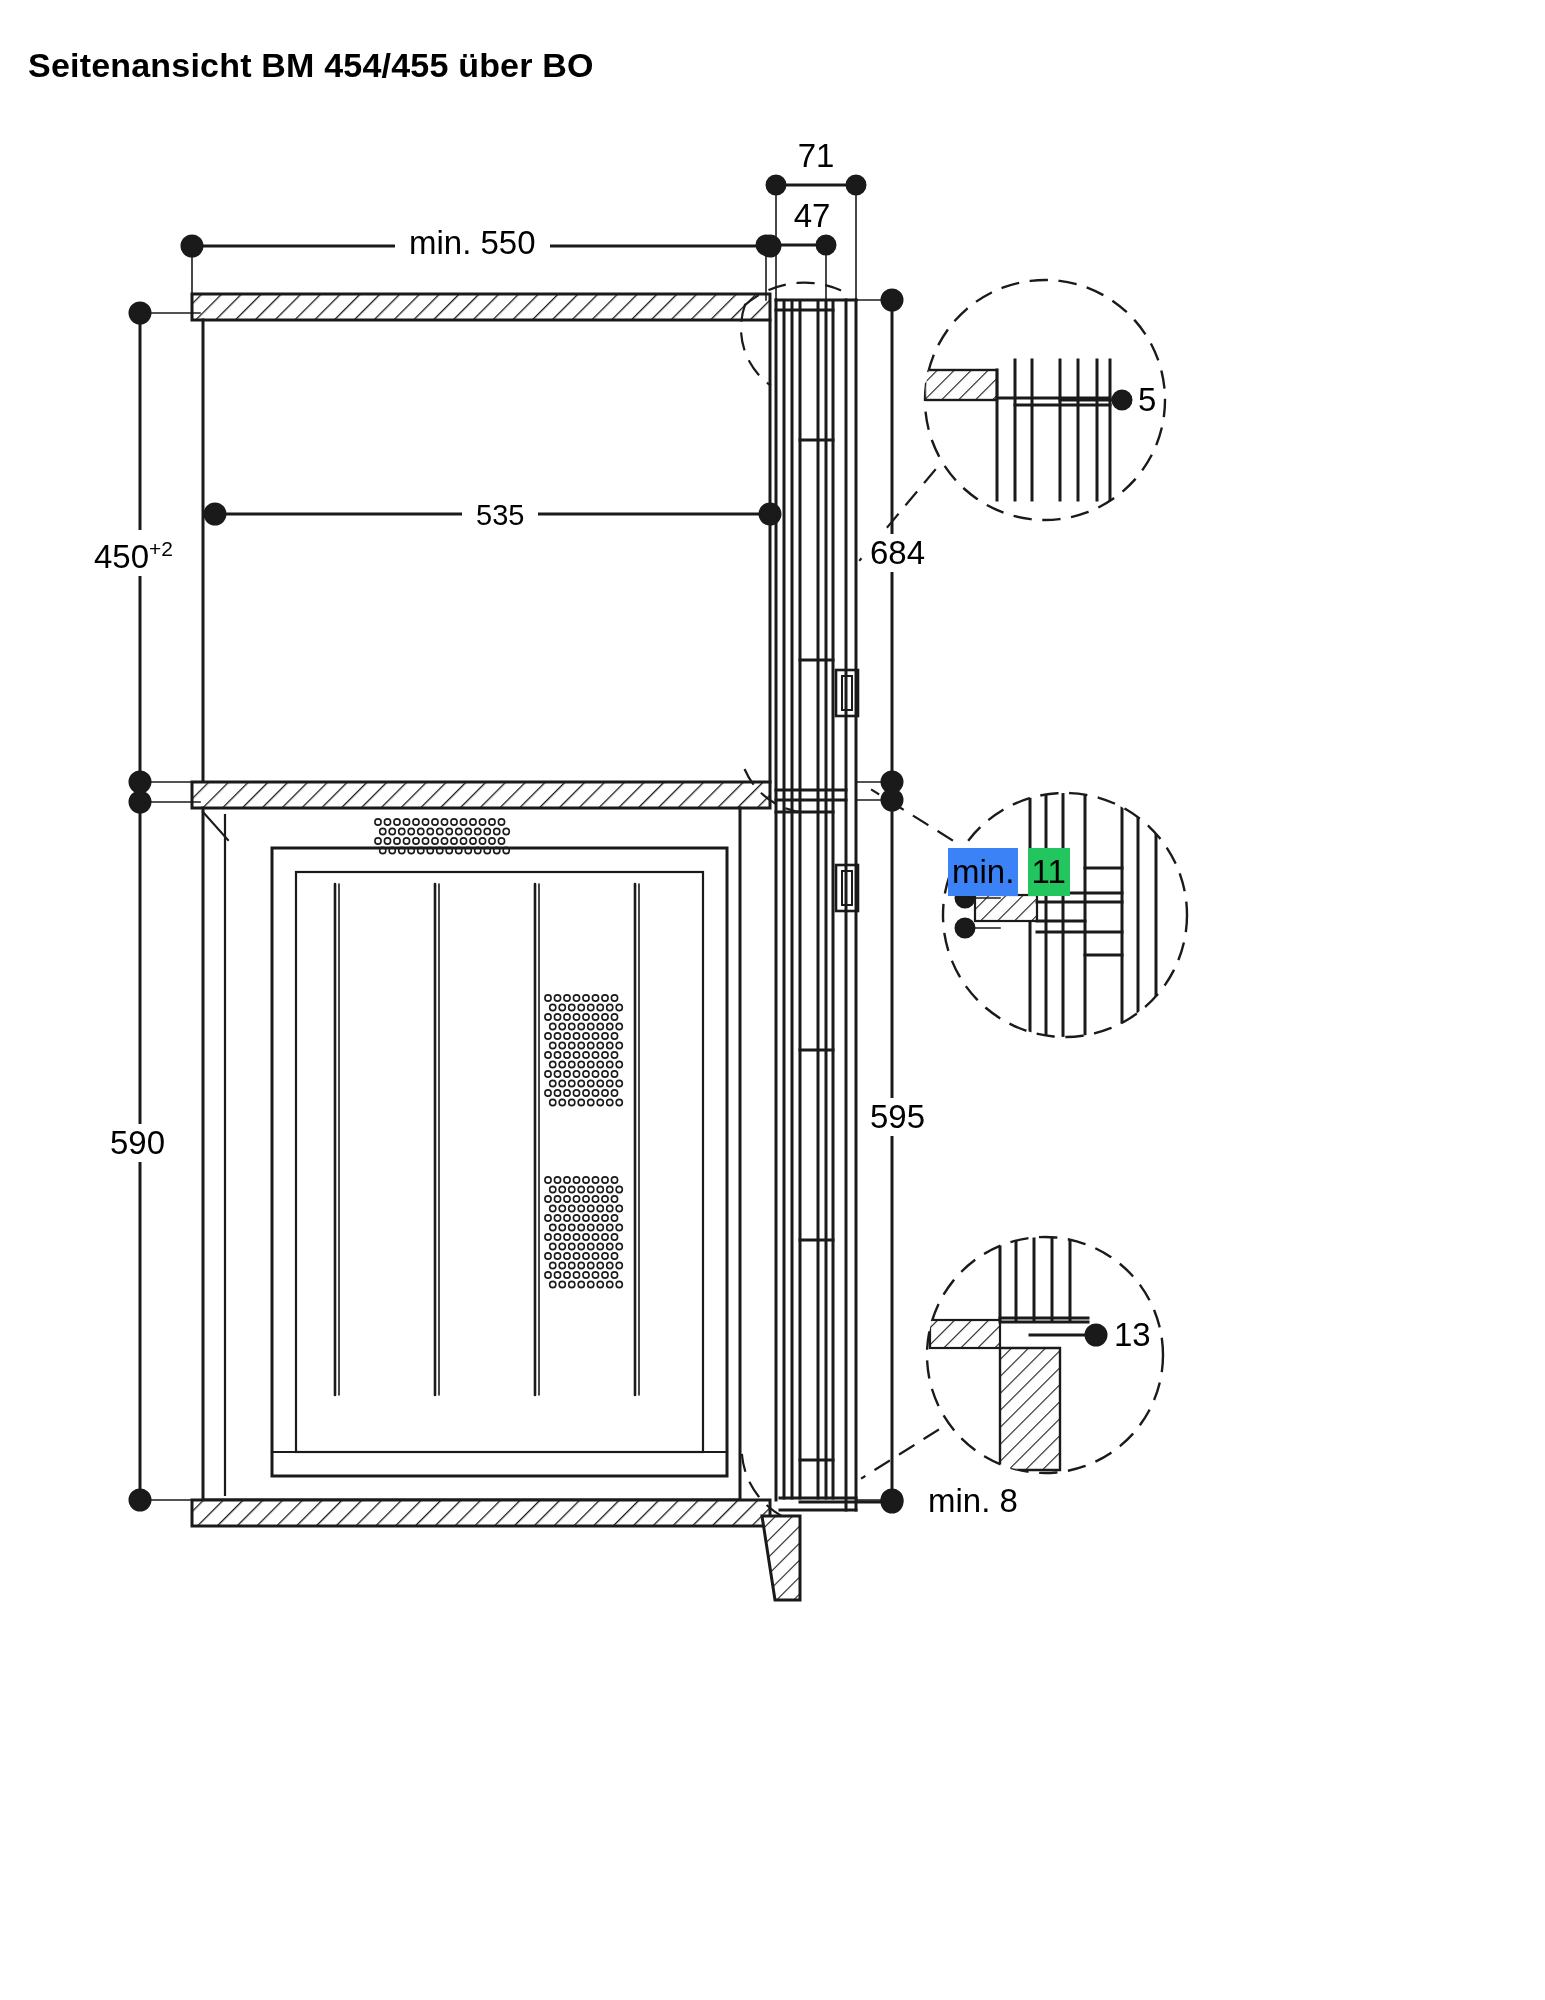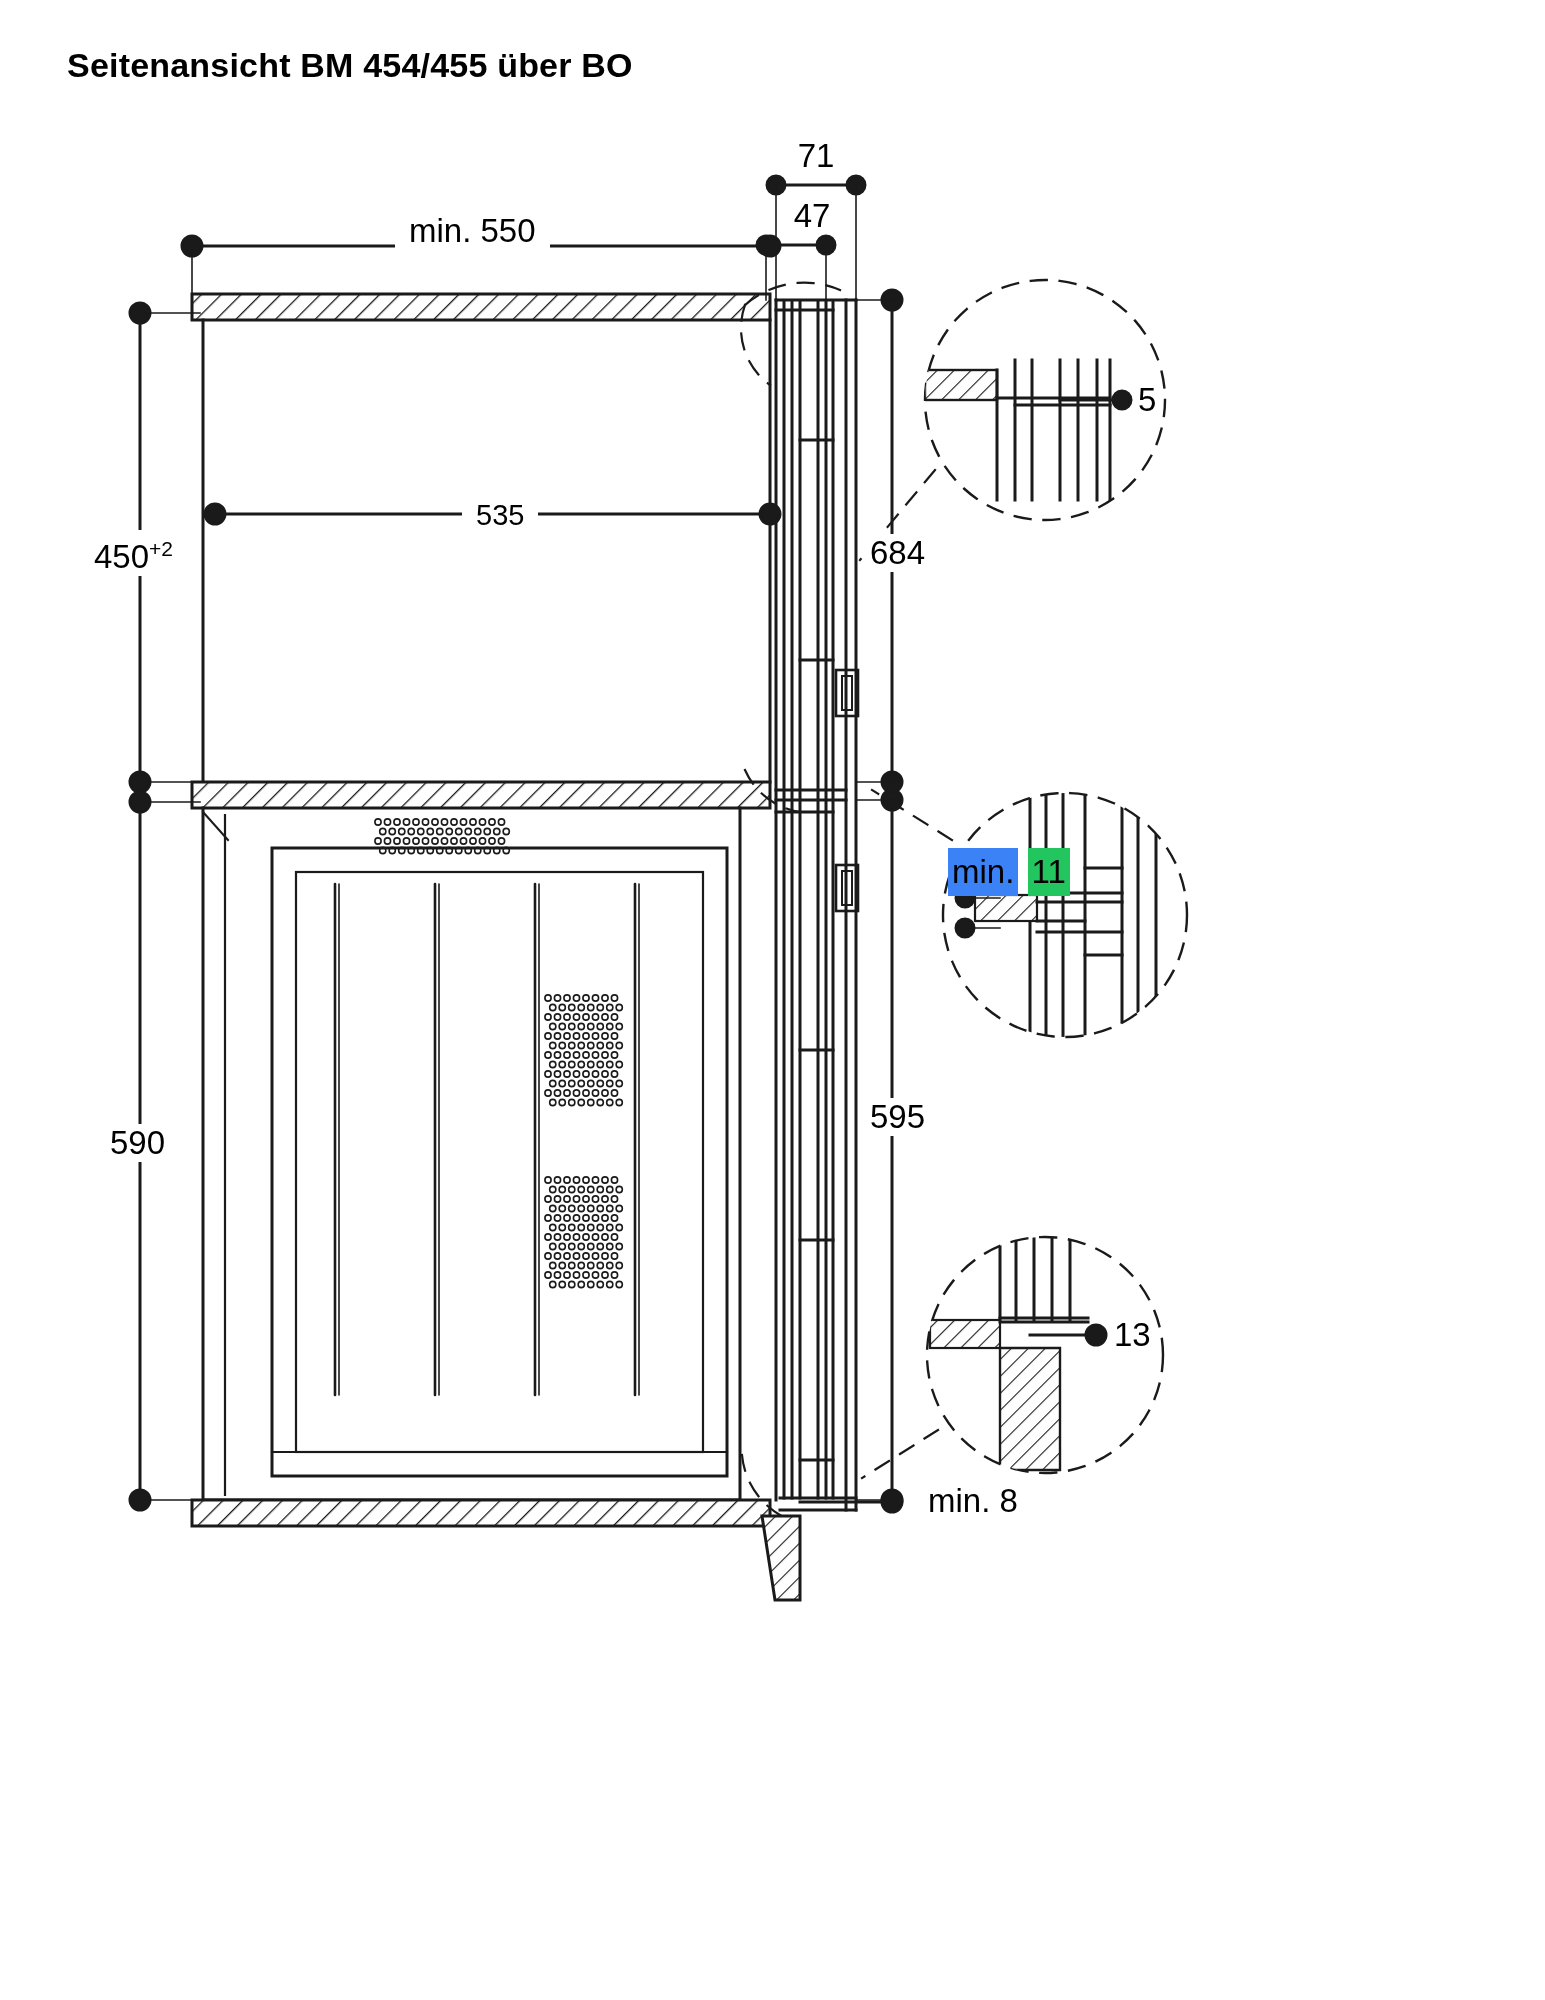--- a/index.html
+++ b/index.html
@@ -15,21 +15,20 @@
     position: relative;
     overflow: hidden;
   }
   #page-title {
     position: absolute;
     left: 28px;
     top: 46px;
     font-size: 34px;
     font-weight: bold;
     letter-spacing: 0.2px;
-    margin-left: 39px;
   }
   #drawing-wrap {
     position: absolute;
     left: 0;
     top: 0;
     width: 1545px;
     height: 2000px;
     border-radius: 21px;
   }
   svg { display: block; }
@@ -540,21 +539,21 @@
   </g>
 
   <g>
     <text class="dim-text" x="816" y="167" text-anchor="middle">71</text>
     <text class="dim-text" x="812" y="227" text-anchor="middle">47</text>
     <text class="dim-text" x="478" y="258" text-anchor="middle" style="fill:#fff"> </text>
     <text class="dim-text" x="505" y="526" text-anchor="middle" style="fill:#fff"> </text>
   </g>
 </svg>
 
-<div style="position:absolute; left:395px; top:212px; background:#fff; padding:0 14px; font-size:33px; line-height:38px;">min. 550</div>
+<div style="position:absolute; left:395px; top:224px; background:#fff; padding:0 14px; font-size:33px; line-height:38px;">min. 550</div>
 
 <div style="position:absolute; left:462px; top:496px; background:#fff; padding:0 14px; font-size:29px; line-height:38px;">535</div>
 
 <div style="position:absolute; left:88px; top:530px; background:#fff; padding:0 6px; font-size:33px; line-height:38px;">
   <span>450</span><span style="font-size:21px; vertical-align:super;">+2</span>
 </div>
 
 <div style="position:absolute; left:104px; top:1124px; background:#fff; padding:0 6px; font-size:33px; line-height:38px;">590</div>
 
 <div style="position:absolute; left:864px; top:534px; background:#fff; padding:0 6px; font-size:33px; line-height:38px;">684</div>

